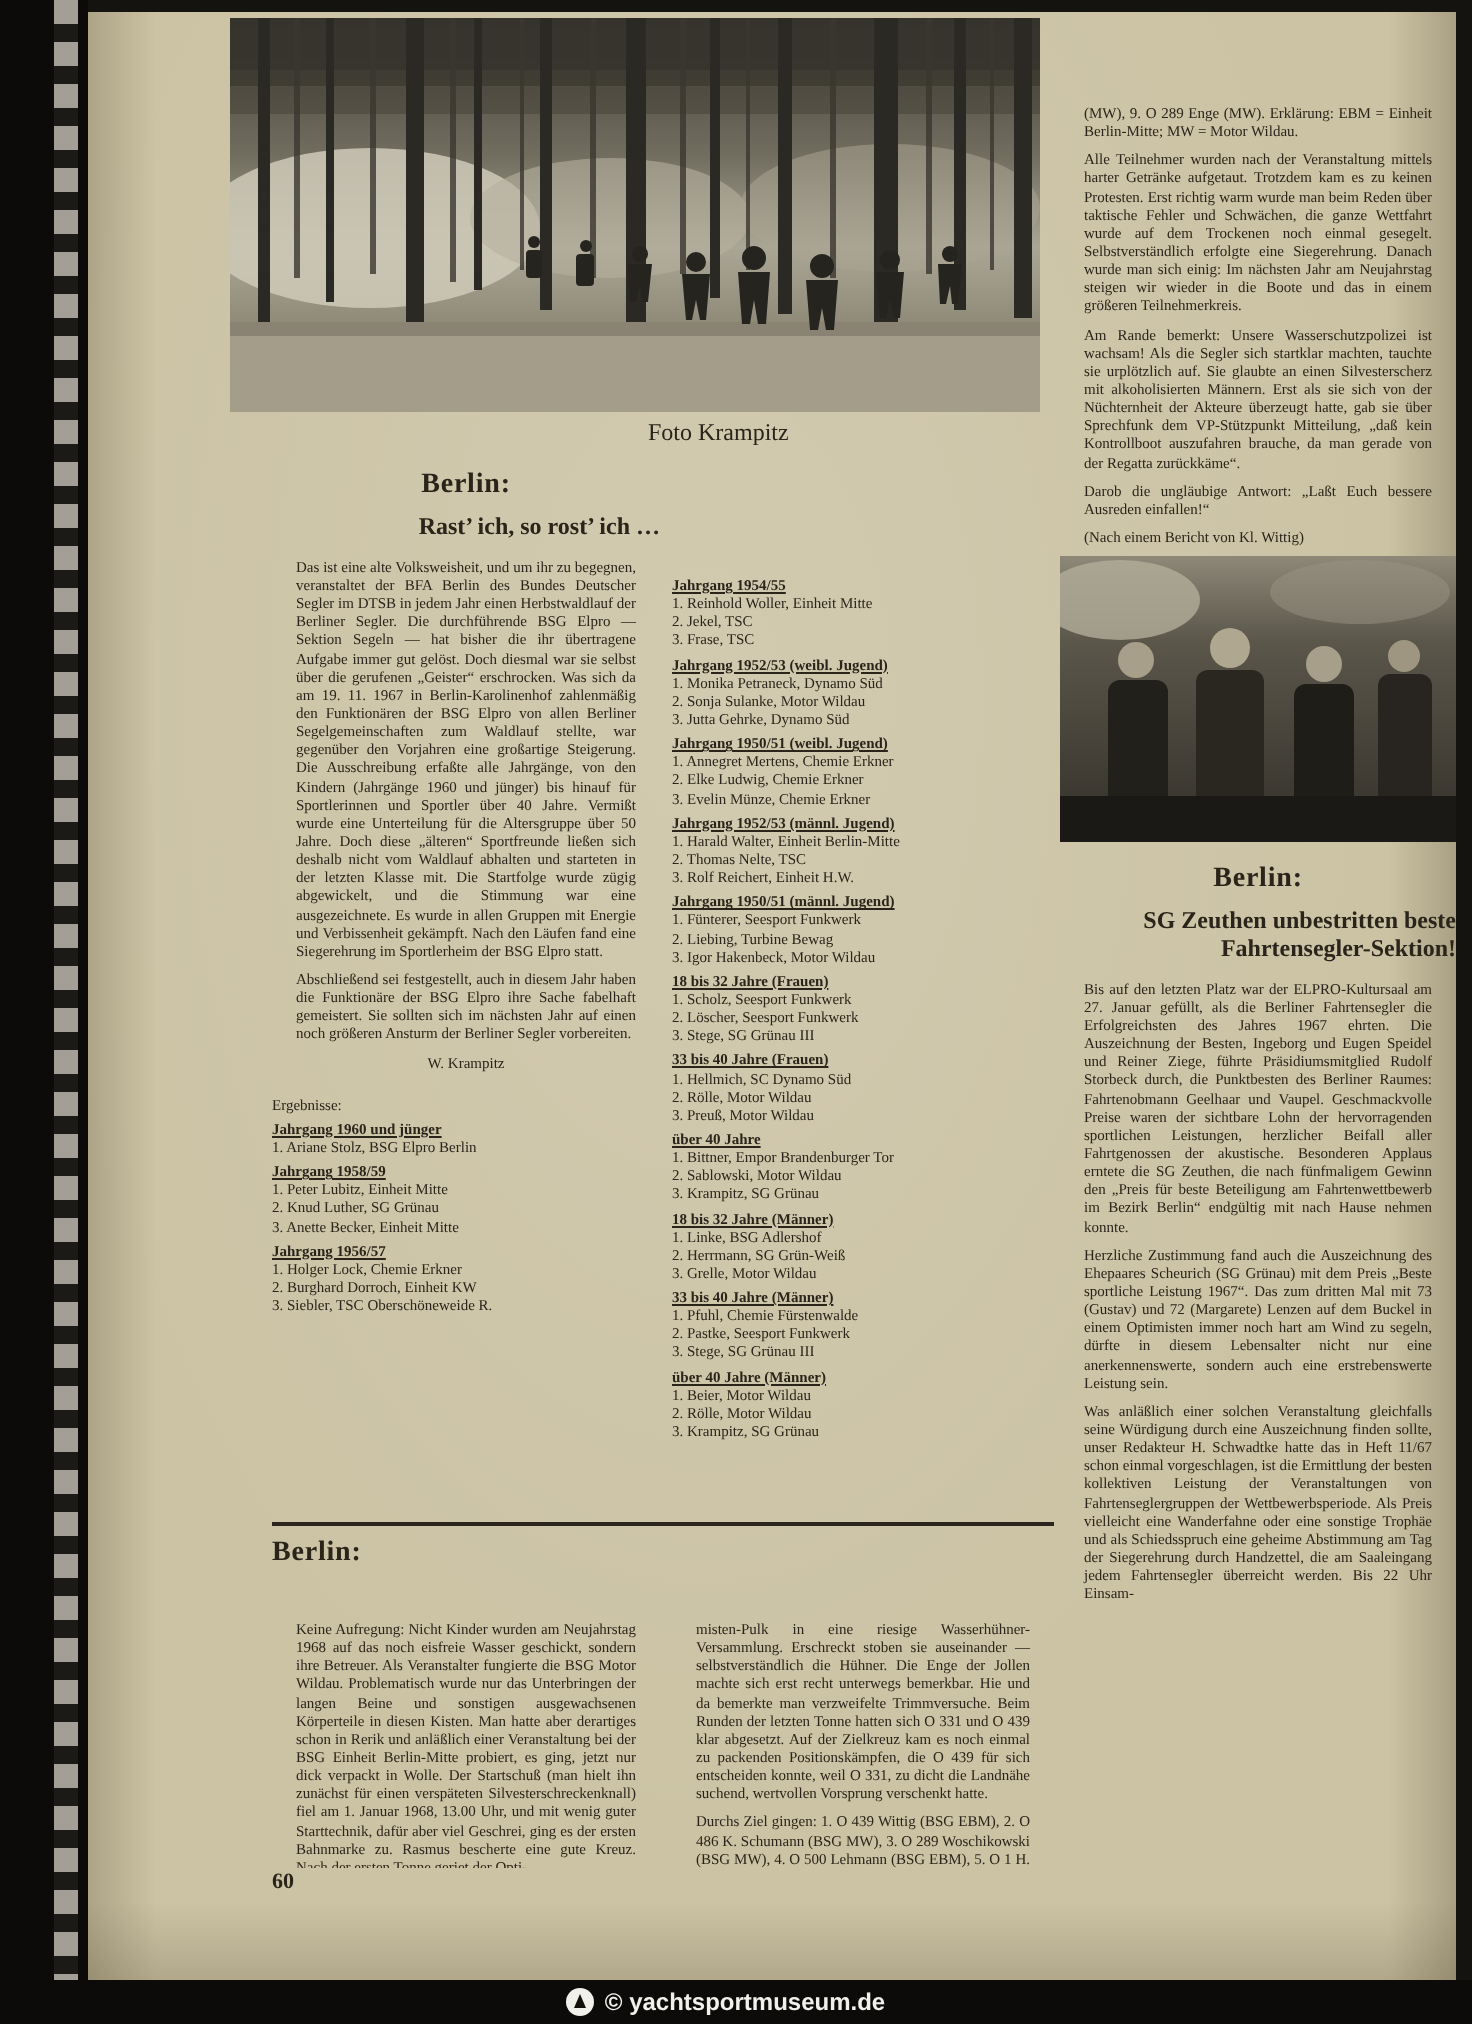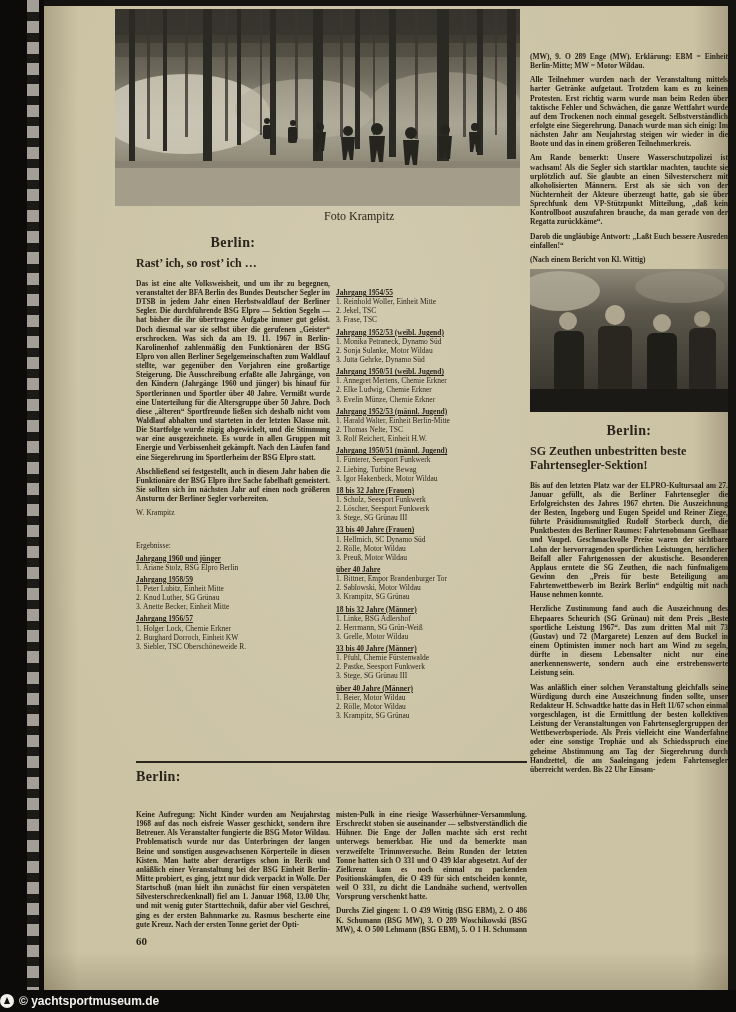--- a/index.html
+++ b/index.html
@@ -18,48 +18,48 @@
       linear-gradient(90deg, rgba(80,68,44,0.25), rgba(0,0,0,0) 5%, rgba(0,0,0,0) 95%, rgba(80,68,44,0.28)),
       linear-gradient(0deg, rgba(80,68,44,0.22), rgba(0,0,0,0) 4%),
       #ccc3a5;}
 
   .photo{overflow:hidden;background:#6e6a5e;}
   .photo svg{display:block;width:100%;height:100%;}
   #photo1{position:absolute;left:71px;top:3px;width:405px;height:197px;}
   .caption{position:absolute;left:280px;top:203px;width:196px;text-align:left;font-size:12px;}
 
   .loc{font-weight:bold;font-size:14px;letter-spacing:.4px;margin:0 0 6px;text-align:center;}
-  .title-lg{font-weight:bold;font-size:12px;line-height:1.15;margin:0 0 8px;text-align:left;}
+  .title-lg{font-weight:bold;font-size:12px;line-height:1.15;margin:0 0 8px;text-align:right;}
 
   .col{position:absolute;font-size:7.5px;line-height:1.22;text-align:justify;hyphens:auto;}
   #col1{left:92px;top:228px;width:194px;}
   #col2{left:292px;top:279px;width:190px;}
   #col3{left:486px;top:46px;width:198px;height:934px;overflow:hidden;}
 
-  .para{margin:0 0 5px;font-weight:bold;}
-  .byline{text-align:left;margin:2px 0 24px;}
+  .para{margin:0 12px 5px;}
+  .byline{text-align:center;margin:2px 0 12px;}
   .results-label{font-weight:normal;margin:0 0 3px;}
   .header{font-weight:bold;margin-top:3px;text-decoration:underline;}
   .entry{padding-left:8px;text-indent:-8px;}
 
   #photo2{position:relative;width:198px;height:143px;margin:4px 0 10px;background:#3f3c34;}
 
   .rule{position:absolute;left:92px;top:755px;width:391px;height:2px;background:#2b261d;}
   #bottom-loc{position:absolute;left:92px;top:763px;}
   #bottom-title{position:absolute;left:92px;top:783px;width:390px;}
   .bcol{position:absolute;top:804px;height:124px;overflow:hidden;
     font-size:7.5px;line-height:1.22;text-align:justify;hyphens:auto;}
   #bcol1{left:92px;width:194px;}
   #bcol2{left:292px;width:191px;}
 
   .page-number{position:absolute;left:92px;top:929px;font-weight:bold;font-size:11px;}
 
   
   .bottom-bar{position:absolute;left:0;bottom:0;width:100%;height:22px;background:#0c0b09;z-index:4;
-    display:flex;align-items:center;justify-content:flex-start;padding-right:10px;box-sizing:border-box;}
+    display:flex;align-items:center;justify-content:center;padding-right:10px;box-sizing:border-box;}
   .watermark{display:flex;align-items:center;gap:5px;color:#f2f0ea;
     font-family:"Liberation Sans",sans-serif;font-size:12px;font-weight:bold;}
   .wm-icon{width:14px;height:14px;border-radius:50%;background:#f2f0ea;position:relative;display:inline-block;}
   .wm-icon:after{content:"";position:absolute;left:4px;top:3px;border-left:3px solid transparent;
     border-right:3px solid transparent;border-bottom:7px solid #14110d;}
 </style>
 </head>
 <body>
 
 <div class="screen">

